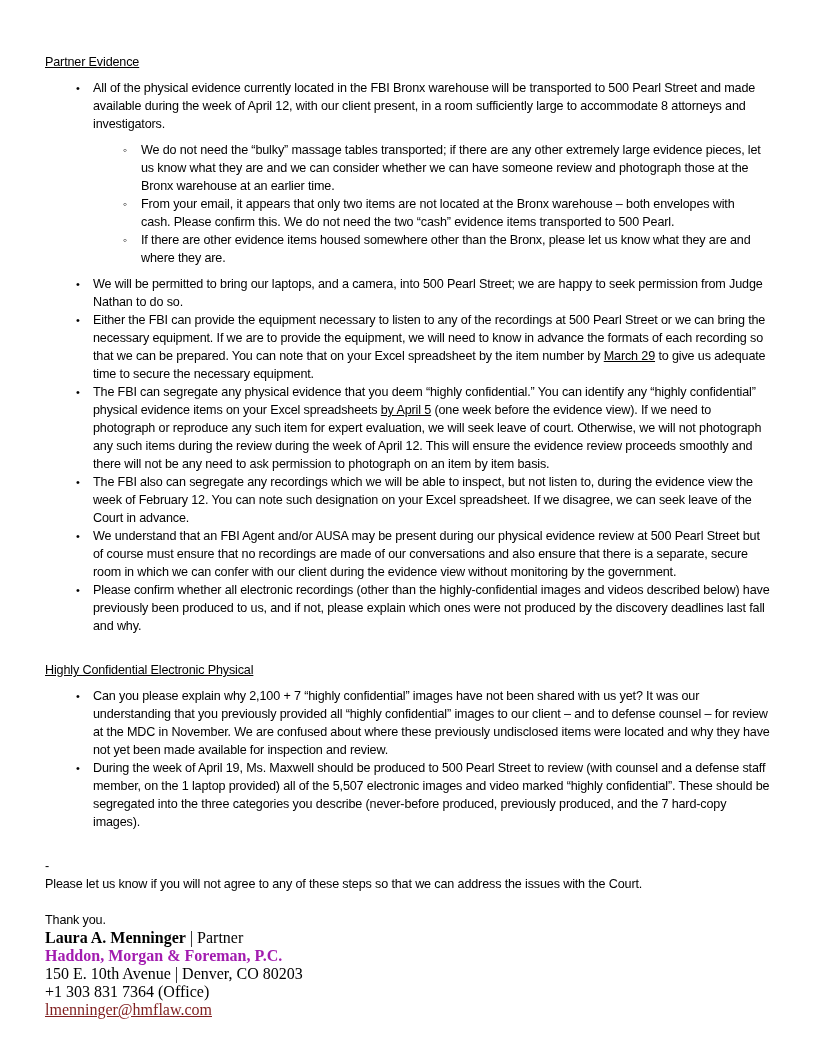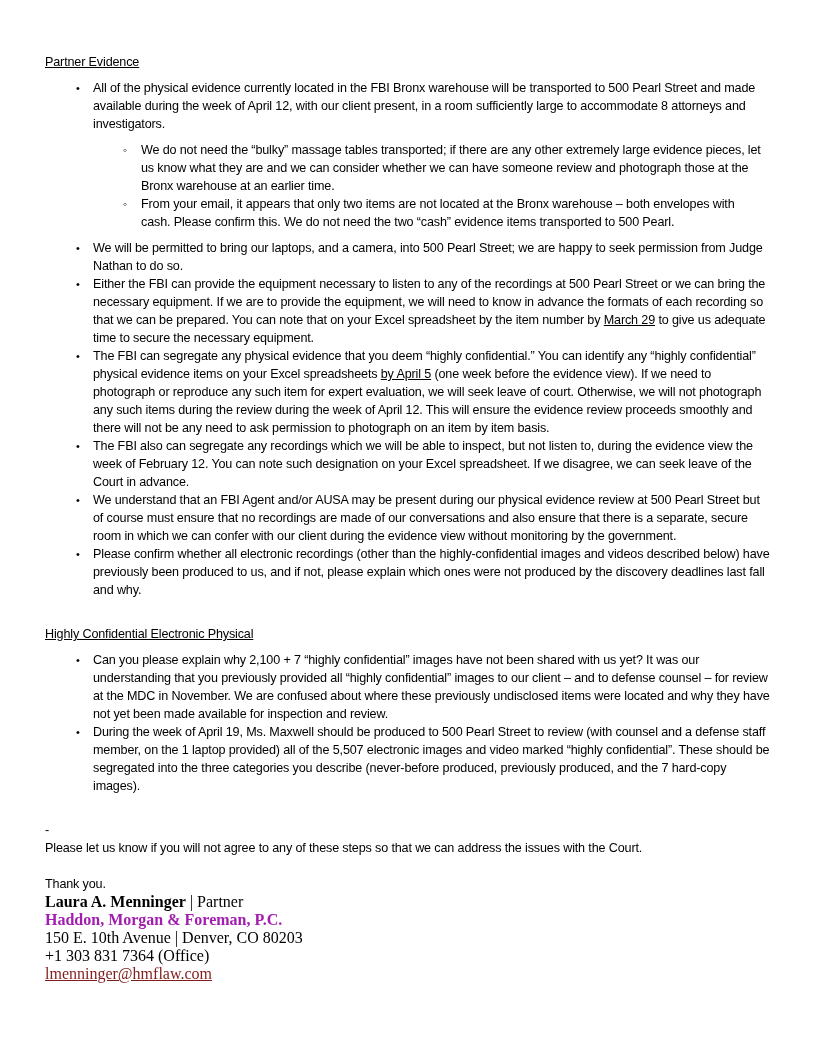--- a/index.html
+++ b/index.html
@@ -34,20 +34,21 @@
 
 <div class="page">
 
   <p class="section-heading">Partner Evidence</p>
   <ul class="l1">
     <li>
       <span>All of the physical evidence currently located in the FBI Bronx warehouse will be transported to 500 Pearl Street and made available during the week of April 12, with our client present, in a room sufficiently large to accommodate 8 attorneys and investigators.</span>
       <ul class="l2">
         <li>We do not need the “bulky” massage tables transported; if there are any other extremely large evidence pieces, let us know what they are and we can consider whether we can have someone review and photograph those at the Bronx warehouse at an earlier time.</li>
         <li>From your email, it appears that only two items are not located at the Bronx warehouse – both envelopes with cash. Please confirm this.  We do not need the two “cash” evidence items transported to 500 Pearl.</li>
+        <li>If there are other evidence items housed somewhere other than the Bronx, please let us know what they are and where they are.</li>
       </ul>
     </li>
     <li>We will be permitted to bring our laptops, and a camera, into 500 Pearl Street; we are happy to seek permission from Judge Nathan to do so.</li>
     <li><span>Either the FBI can provide the equipment necessary to listen to any of the recordings at 500 Pearl Street or we can bring the necessary equipment.  If we are to provide the equipment, we will need to know in advance the formats of each recording so that we can be prepared.  You can note that on your Excel spreadsheet by the item number by </span><span class="u">March 29</span><span> to give us adequate time to secure the necessary equipment.</span></li>
     <li><span>The FBI can segregate any physical evidence that you deem “highly confidential.”  You can identify any “highly confidential” physical evidence items on your Excel spreadsheets </span><span class="u">by April 5</span><span> (one week before the evidence view).  If we need to photograph or reproduce any such item for expert evaluation, we will seek leave of court.  Otherwise, we will not photograph any such items during the review during the week of April 12.  This will ensure the evidence review proceeds smoothly and there will not be any need to ask permission to photograph on an item by item basis.</span></li>
     <li>The FBI also can segregate any recordings which we will be able to inspect, but not listen to, during the evidence view the week of February 12.  You can note such designation on your Excel spreadsheet. If we disagree, we can seek leave of the Court in advance.</li>
     <li>We understand that an FBI Agent and/or AUSA may be present during our physical evidence review at 500 Pearl Street but of course must ensure that no recordings are made of our conversations and also ensure that there is a separate, secure room in which we can confer with our client during the evidence view without monitoring by the government.</li>
     <li>Please confirm whether all electronic recordings (other than the highly-confidential images and videos described below) have previously been produced to us, and if not, please explain which ones were not produced by the discovery deadlines last fall and why.</li>
   </ul>
 

